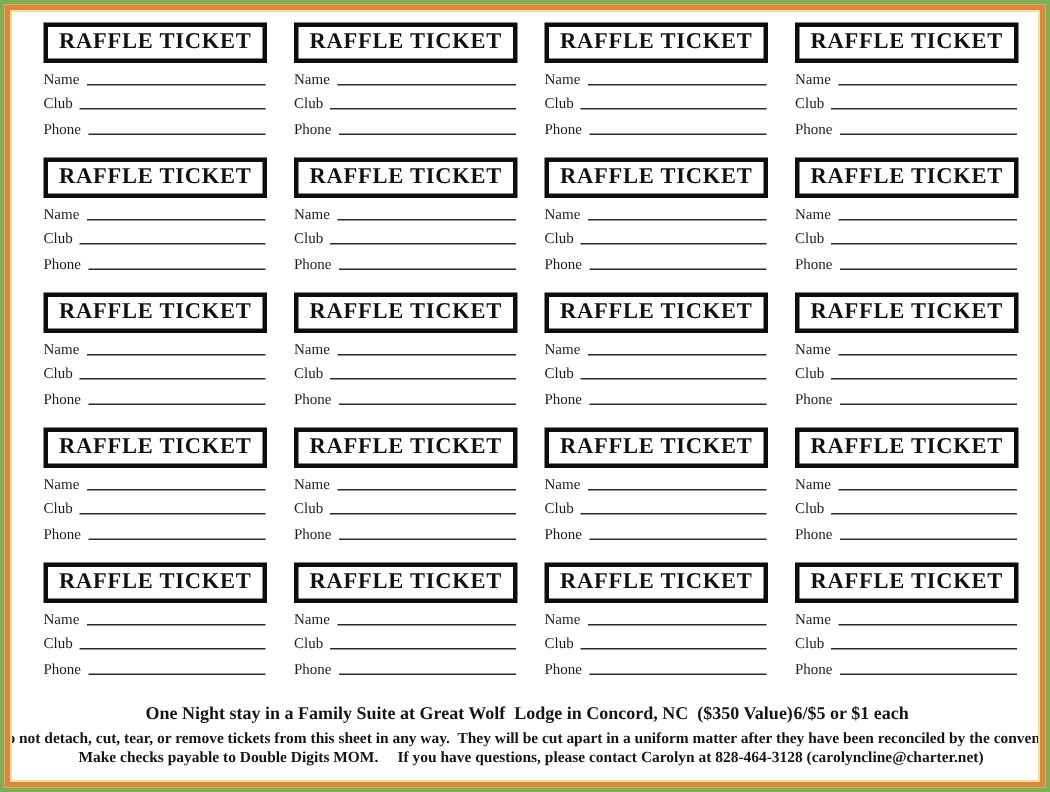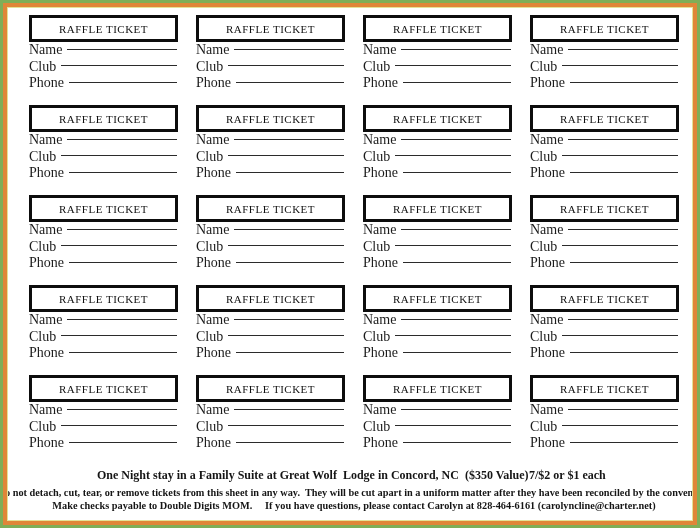--- a/index.html
+++ b/index.html
@@ -41,31 +41,31 @@
   .ticket { width: 149px; }
   .ticket-header {
     height: 27px;
     border: 3px solid #0d0d0d;
     display: flex;
     align-items: center;
     justify-content: center;
     background: #ffffff;
   }
   .ticket-header span {
-    font-weight: normal;
-    font-size: 11px;
+    font-weight: bold;
+    font-size: 15px;
     letter-spacing: 0.5px;
     color: #111111;
     white-space: nowrap;
   }
   .field {
     display: flex;
-    align-items: center;
+    align-items: flex-end;
     height: 16.5px;
-    font-size: 14px;
+    font-size: 10px;
     color: #1b1b1b;
   }
   .field:first-of-type { margin-top: 9px; }
   .fline {
     flex: 1;
     border-bottom: 1.5px solid #2b2b2b;
     margin: 0 1px 2px 5px;
   }
 
   .prize-row {
@@ -456,24 +456,24 @@
     </div>
     <div class="field">
       <span>Phone</span>
       <span class="fline"></span>
     </div>
   </div>
 </div>
 
         <div class="prize-row">
           <span class="prize-main">One Night stay in a Family Suite at Great Wolf  Lodge in Concord, NC  ($350 Value)</span>
-          <span class="price">7/$2 or $1 each</span>
+          <span class="price">6/$5 or $1 each</span>
         </div>
 
         <div class="instructions">
           <span>Do not detach, cut, tear, or remove tickets from this sheet in any way.  They will be cut apart in a uniform matter after they have been reconciled by the convention</span>
-          <span>Make checks payable to Double Digits MOM.     If you have questions, please contact Carolyn at 828-464-6161 (carolyncline@charter.net)</span>
+          <span>Make checks payable to Double Digits MOM.     If you have questions, please contact Carolyn at 828-464-3128 (carolyncline@charter.net)</span>
         </div>
 
       </div>
     </div>
   </div>
 </div>
 
 </body></html>

